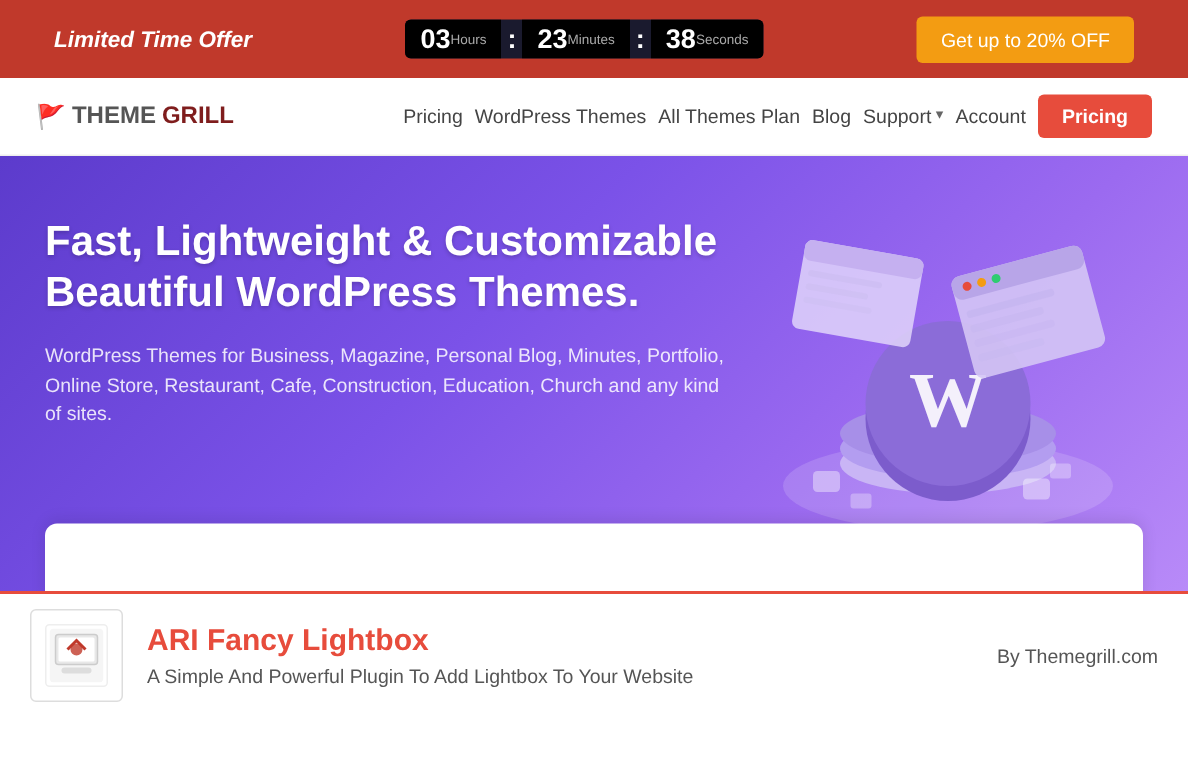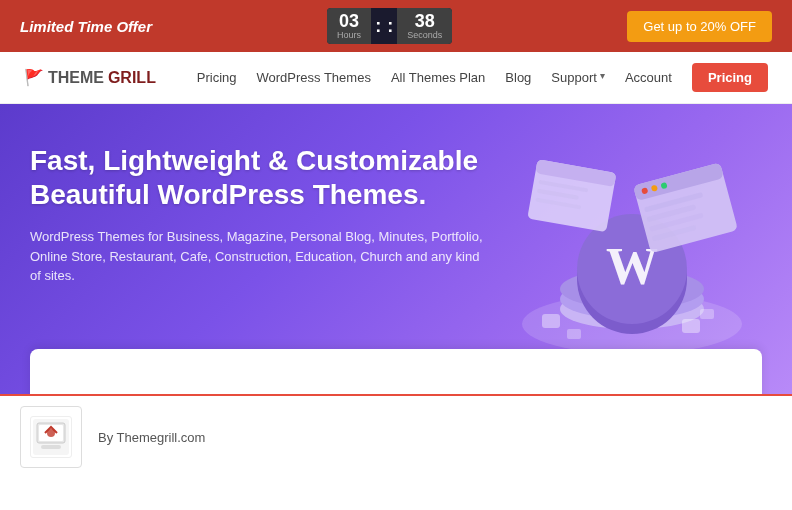--- a/index.html
+++ b/index.html
@@ -5,41 +5,41 @@
     * { margin: 0; padding: 0; box-sizing: border-box; }
     body { width: 792px; height: 510px; overflow: hidden; font-family: Arial, sans-serif; }
 
     
     .top-banner {
       background-color: #c0392b;
       height: 52px;
       display: flex;
       align-items: center;
       justify-content: space-between;
-      padding: 0 20px;
+      padding: 0 36px;
     }
     .limited-offer-text {
       color: white;
       font-style: italic;
       font-size: 15px;
       font-weight: bold;
     }
     .countdown {
       display: flex;
       gap: 2px;
       background: #1a1a2e;
       border-radius: 4px;
       overflow: hidden;
     }
     .countdown-block {
       display: flex;
-      flex-direction: column;
+      flex-direction: row;
       align-items: center;
       padding: 4px 10px;
-      background: #404040;
+      background: #000000;
       color: white;
     }
     .countdown-block .num {
       font-size: 18px;
       font-weight: bold;
       line-height: 1;
     }
     .countdown-block .label {
       font-size: 9px;
       color: #aaa;
@@ -87,21 +87,21 @@
       font-weight: bold;
     }
     .logo-grill {
       color: #7f1d1d;
       font-size: 16px;
       font-weight: bold;
     }
     .nav-links {
       display: flex;
       align-items: center;
-      gap: 20px;
+      gap: 8px;
     }
     .nav-link {
       color: #444;
       font-size: 13px;
       text-decoration: none;
       cursor: pointer;
     }
     .nav-link-support {
       display: flex;
       align-items: flex-start;
@@ -226,20 +226,24 @@
 <body>
 
 <div class="top-banner">
   <span class="limited-offer-text">Limited Time Offer</span>
   <div class="countdown">
     <div class="countdown-block">
       <span class="num">03</span>
       <span class="label">Hours</span>
     </div>
     <span class="countdown-sep">:</span>
+    <div class="countdown-block">
+      <span class="num">23</span>
+      <span class="label">Minutes</span>
+    </div>
     <span class="countdown-sep">:</span>
     <div class="countdown-block">
       <span class="num">38</span>
       <span class="label">Seconds</span>
     </div>
   </div>
   <button class="get-offer-btn">Get up to 20% OFF</button>
 </div>
 
 <div class="nav-bar">
@@ -315,14 +319,18 @@
       <svg width="36" height="36" viewBox="0 0 36 36" xmlns="http://www.w3.org/2000/svg">
         <rect width="36" height="36" fill="#f5f5f5" rx="3"></rect>
         <rect x="4" y="4" width="28" height="20" rx="2" fill="#e8e8e8" stroke="#ccc" stroke-width="1"></rect>
         <rect x="6" y="6" width="24" height="16" rx="1" fill="white"></rect>
         <path d="M12 14 L18 8 L24 14" stroke="#c0392b" stroke-width="2" fill="none"></path>
         <circle cx="18" cy="14" r="4" fill="#c0392b" opacity="0.8"></circle>
         <rect x="8" y="26" width="20" height="4" rx="2" fill="#ddd"></rect>
       </svg>
     </div>
   </div>
+  <div class="plugin-info">
+    <div class="plugin-name">ARI Fancy Lightbox</div>
+    <div class="plugin-desc">A Simple And Powerful Plugin To Add Lightbox To Your Website</div>
+  </div>
   <div class="plugin-by">By Themegrill.com</div>
 </div>
 
 </body></html>

